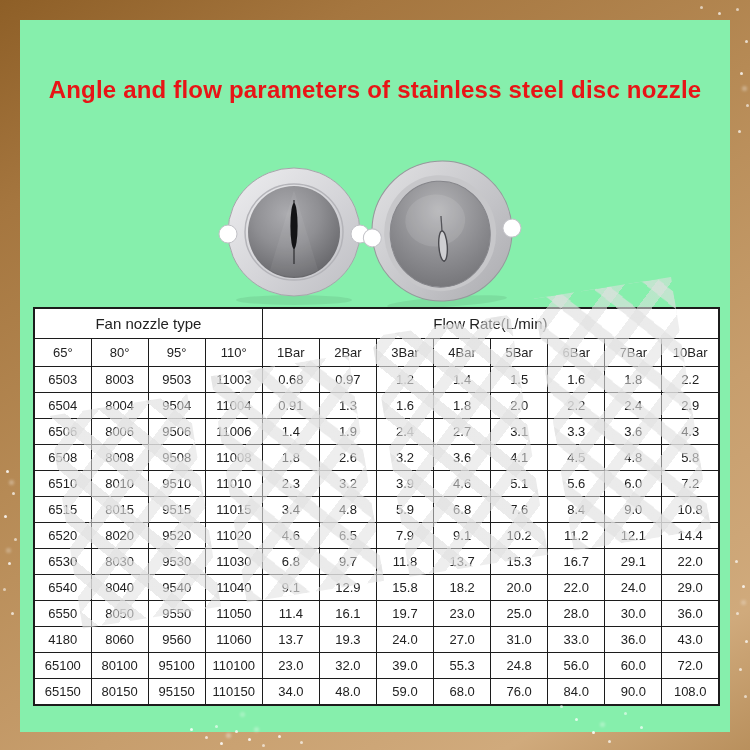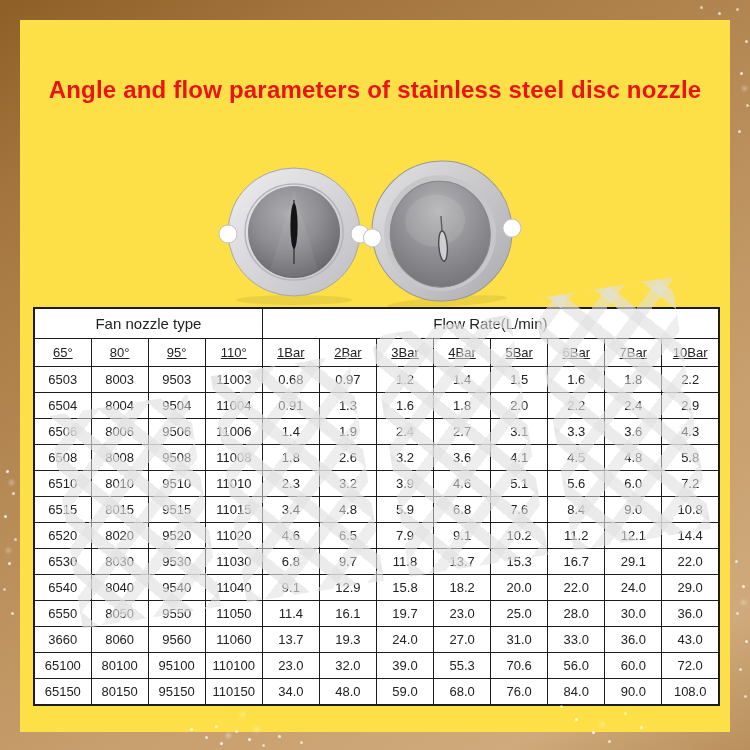--- a/index.html
+++ b/index.html
@@ -3,40 +3,40 @@
 <meta charset="utf-8">
 <style>
   html,body{margin:0;padding:0;}
   body{
     width:750px;height:750px;position:relative;overflow:hidden;
     font-family:"Liberation Sans","DejaVu Sans",sans-serif;
     background:linear-gradient(150deg,#8e5f27 0%,#a5763f 18%,#b68a55 42%,#c79e6d 68%,#d0aa7c 88%,#b9905d 100%);
   }
   .content{
     position:absolute;left:20px;top:20px;width:710px;height:712px;
-    background:#fde047;z-index:2;
+    background:#86efac;z-index:2;
   }
   .title{
     position:absolute;left:0;top:56px;width:100%;margin:0;
     text-align:center;font-size:24px;font-weight:bold;letter-spacing:0.2px;
     color:#e81416;line-height:28px;
   }
   .nozzles{position:absolute;left:190px;top:130px;width:320px;height:160px;}
   table.params{
     position:absolute;left:13px;top:287px;width:687px;
     border-collapse:collapse;table-layout:fixed;
     background:#fff;color:#222;
   }
   table.params th,table.params td{
     border:1px solid #1c1c1c;text-align:center;vertical-align:middle;
     padding:0;overflow:hidden;white-space:nowrap;
   }
   table.params{border:2px solid #1c1c1c;}
   tr.group-row th{height:29px;font-size:15px;font-weight:normal;margin-top:40px;}
-  tr.cols-row th{height:27px;font-size:13px;font-weight:normal;text-decoration:underline;}
+  tr.cols-row th{height:27px;font-size:13px;font-weight:normal;}
   tbody tr td{height:25px;font-size:13px;}
   
   .watermark{
     position:absolute;left:42px;top:345px;width:636px;height:215px;
     transform:rotate(-9deg);z-index:5;pointer-events:none;display:flex;gap:26px;
   }
   .watermark i{
     flex:1;display:block;
     background:
       repeating-linear-gradient(48deg, rgba(224,224,224,0.65) 0 12px, transparent 12px 36px),
@@ -282,21 +282,21 @@
           <td>11.4</td>
           <td>16.1</td>
           <td>19.7</td>
           <td>23.0</td>
           <td>25.0</td>
           <td>28.0</td>
           <td>30.0</td>
           <td>36.0</td>
         </tr>
         <tr>
-          <td>3660</td>
+          <td>4180</td>
           <td>8060</td>
           <td>9560</td>
           <td>11060</td>
           <td>13.7</td>
           <td>19.3</td>
           <td>24.0</td>
           <td>27.0</td>
           <td>31.0</td>
           <td>33.0</td>
           <td>36.0</td>
@@ -304,21 +304,21 @@
         </tr>
         <tr>
           <td>65100</td>
           <td>80100</td>
           <td>95100</td>
           <td>110100</td>
           <td>23.0</td>
           <td>32.0</td>
           <td>39.0</td>
           <td>55.3</td>
-          <td>70.6</td>
+          <td>24.8</td>
           <td>56.0</td>
           <td>60.0</td>
           <td>72.0</td>
         </tr>
         <tr>
           <td>65150</td>
           <td>80150</td>
           <td>95150</td>
           <td>110150</td>
           <td>34.0</td>

